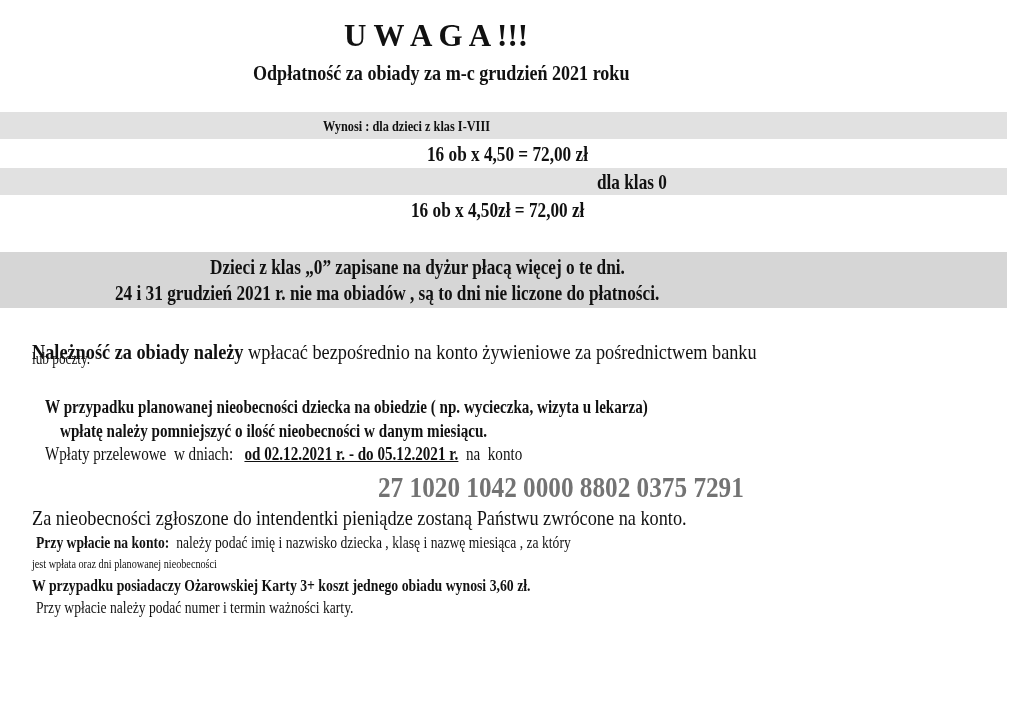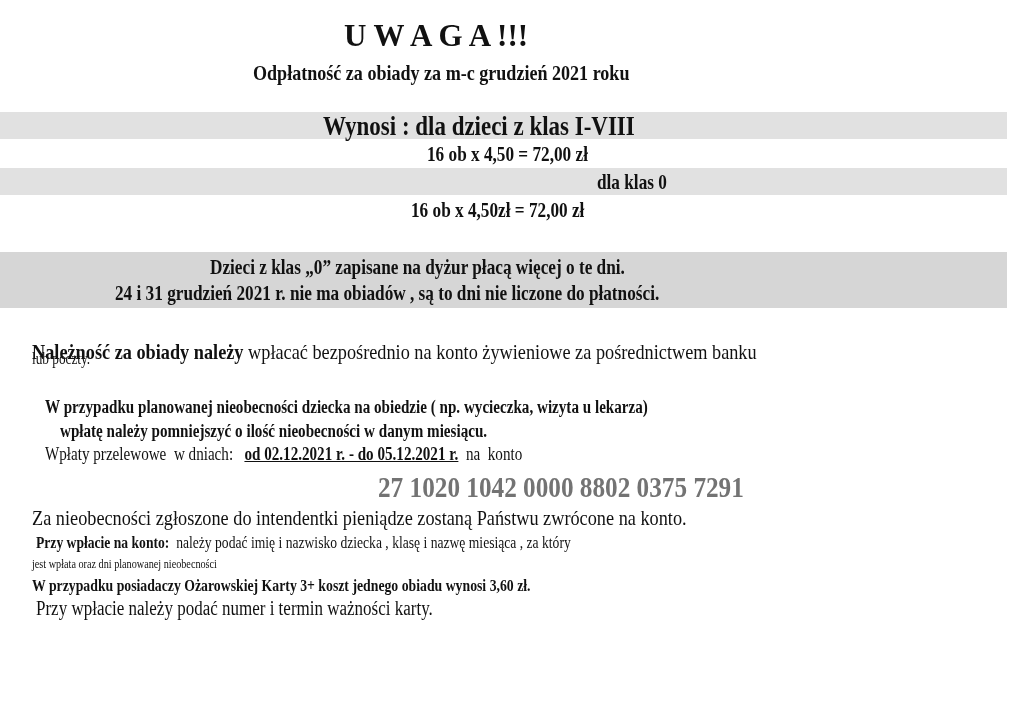--- a/index.html
+++ b/index.html
@@ -23,21 +23,21 @@
 <div class="band b2"></div>
 <div class="band b3"></div>
 
 <div class="abs bold" style="left:344px; top:18px; font-size:31px; line-height:36px;">
   <span class="cond" style="transform:scaleX(1.0);">U W A G A !!!</span>
 </div>
 <div class="abs bold u" style="left:253px; top:60px; font-size:21px; line-height:26px;">
   <span class="cond" style="transform:scaleX(0.86);">Odpłatność za obiady  za m-c  grudzień 2021 roku</span>
 </div>
 
-<div class="abs bold" style="left:323px; top:113px; font-size:28px; line-height:26px;">
+<div class="abs bold" style="left:323px; top:113px; font-size:15px; line-height:26px;">
   <span class="cond" style="transform:scaleX(0.82);">Wynosi :     dla dzieci  z klas  I-VIII</span>
 </div>
 <div class="abs bold" style="left:427px; top:141px; font-size:21px; line-height:26px;">
   <span class="cond" style="transform:scaleX(0.82);">16 ob x 4,50 = 72,00 zł</span>
 </div>
 <div class="abs bold" style="left:597px; top:169px; font-size:21px; line-height:26px;">
   <span class="cond" style="transform:scaleX(0.82);">dla klas 0</span>
 </div>
 <div class="abs bold" style="left:411px; top:197px; font-size:21px; line-height:26px;">
   <span class="cond" style="transform:scaleX(0.82);">16 ob x 4,50zł = 72,00 zł</span>
@@ -79,15 +79,15 @@
   <span class="cond" style="transform:scaleX(0.85);">
     <span class="bold">Przy wpłacie na konto:</span><span style="white-space:pre;">  należy podać imię i nazwisko dziecka , klasę i nazwę miesiąca , za który</span>
   </span>
 </div>
 <div class="abs" style="left:32px; top:554px; font-size:12px; line-height:20px;">
   <span class="cond" style="transform:scaleX(0.85);">jest wpłata oraz dni planowanej  nieobecności</span>
 </div>
 <div class="abs bold" style="left:32px; top:576px; font-size:16px; line-height:20px;">
   <span class="cond" style="transform:scaleX(0.86);">W przypadku posiadaczy Ożarowskiej Karty 3+ koszt jednego obiadu wynosi 3,60 zł.</span>
 </div>
-<div class="abs" style="left:36px; top:598px; font-size:20px; line-height:20px;">
+<div class="abs" style="left:36px; top:598px; font-size:16px; line-height:20px;">
   <span class="cond" style="transform:scaleX(0.85);">Przy wpłacie  należy podać numer i termin ważności karty.</span>
 </div>
 
 </body></html>

